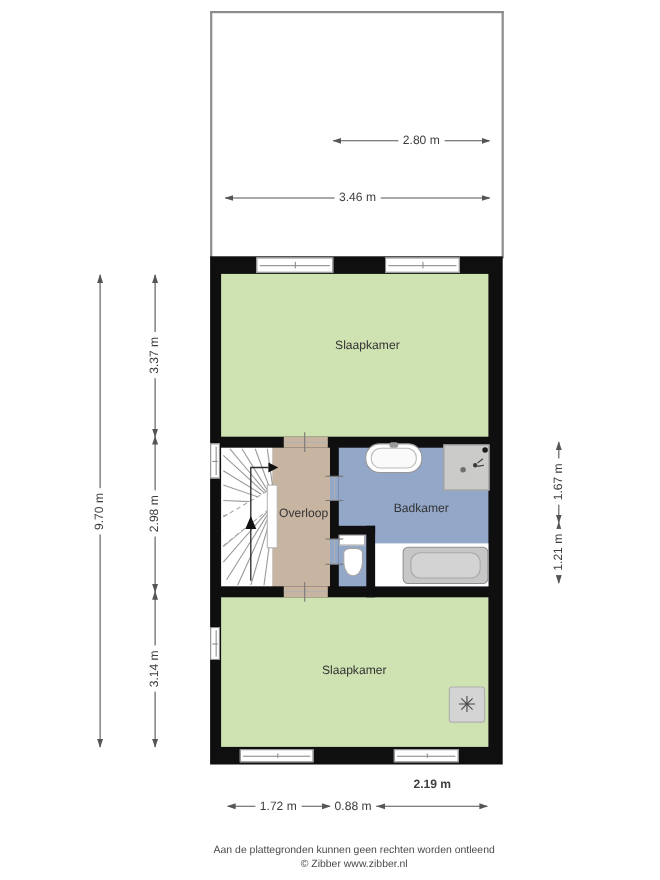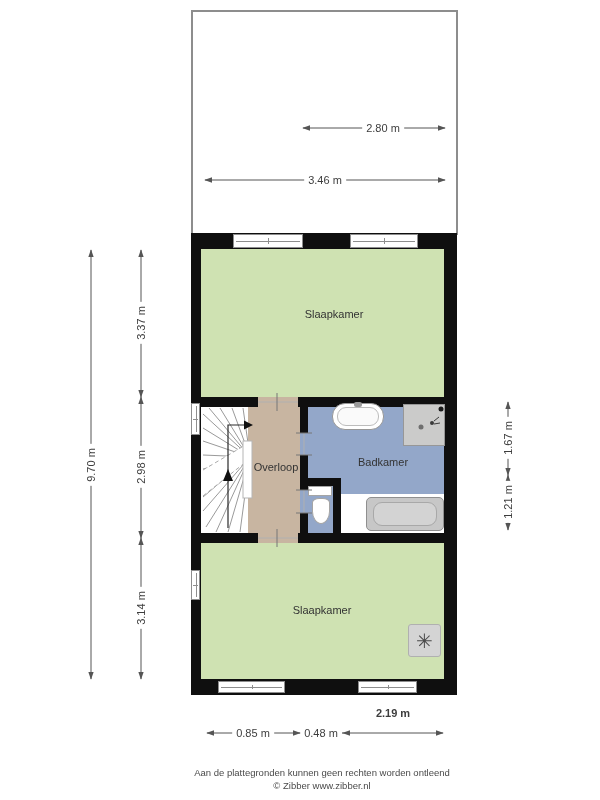--- a/index.html
+++ b/index.html
@@ -170,22 +170,22 @@
   <div class="abs roomlabel" style="left:322px;top:610px;">Slaapkamer</div>
 
   <div class="abs dim" style="left:383px;top:128px;">2.80 m</div>
   <div class="abs dim" style="left:325px;top:180px;">3.46 m</div>
   <div class="abs dim vert" style="left:91px;top:465px;">9.70 m</div>
   <div class="abs dim vert" style="left:141px;top:323px;">3.37 m</div>
   <div class="abs dim vert" style="left:141px;top:467px;">2.98 m</div>
   <div class="abs dim vert" style="left:141px;top:608px;">3.14 m</div>
   <div class="abs dim vert" style="left:508px;top:438px;">1.67 m</div>
   <div class="abs dim vert" style="left:508px;top:502px;">1.21 m</div>
-  <div class="abs dim" style="left:253px;top:733px;">0.85 m</div>
-  <div class="abs dim" style="left:321px;top:733px;">0.48 m</div>
+  <div class="abs dim" style="left:253px;top:733px;">1.72 m</div>
+  <div class="abs dim" style="left:321px;top:733px;">0.88 m</div>
   <div class="abs dim" style="left:393px;top:713px;font-weight:bold;">2.19 m</div>
 
   <div class="abs footer">
     <div>Aan de plattegronden kunnen geen rechten worden ontleend</div>
     <div>© Zibber www.zibber.nl</div>
   </div>
 
 </div>
 
 </body></html>

